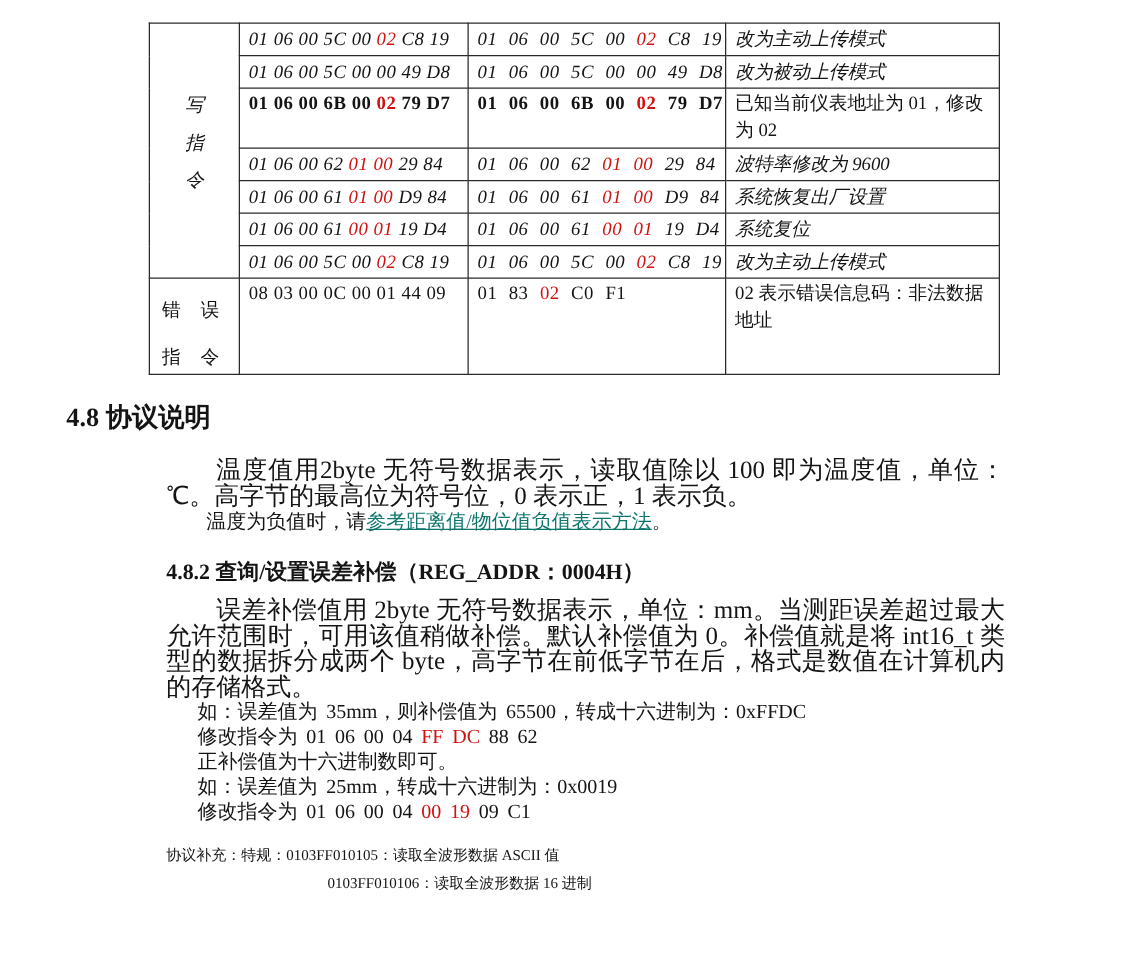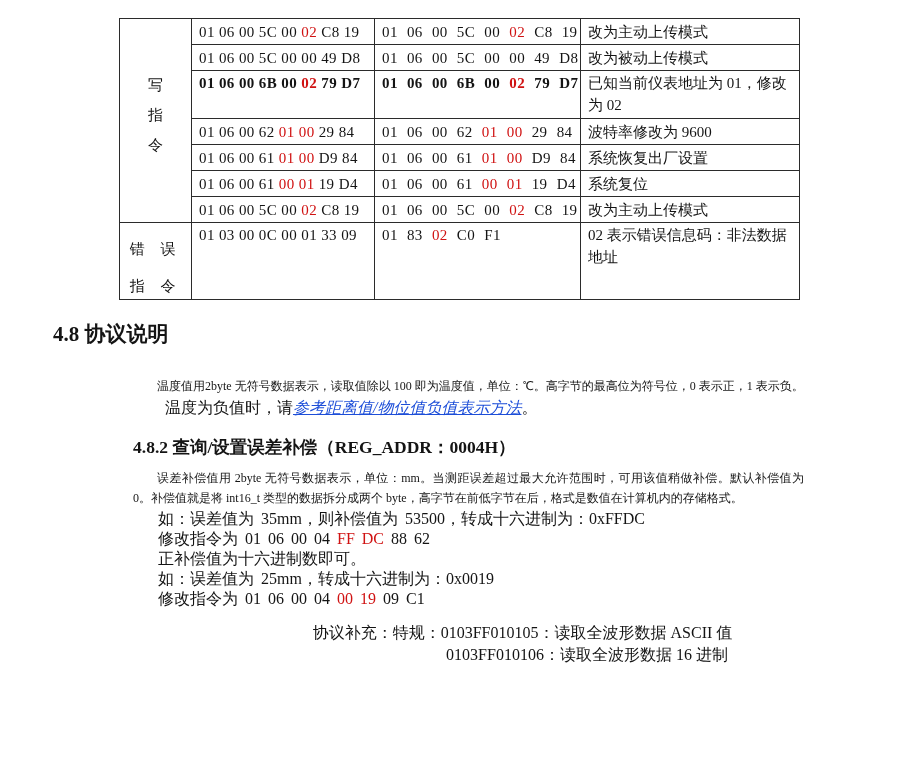--- a/index.html
+++ b/index.html
@@ -22,21 +22,21 @@
   }
   table.cmd td {
     border: 1px solid #2b2b2b;
     padding: 1px 7px;
     vertical-align: middle;
     font-size: 15px;
     line-height: 22px;
   }
   td.hex { font-family: "Liberation Serif", serif; letter-spacing: 0.4px; white-space: nowrap; }
   td.hex.wide { word-spacing: 5px; }
-  tr.single td { height: 26px; }
+  tr.single td { height: 26px; font-style: italic; }
   tr.double td { height: 48px; }
   tr.bold td.hex { font-weight: bold; }
   td.group {
     text-align: center;
     vertical-align: top;
     font-size: 16px;
   }
   .vgroup {
     width: 1.25em;
     margin: 5px auto 16px;
@@ -56,51 +56,49 @@
     line-height: 26px;
   }
   h3.sub {
     margin: 32px 0 0 133px;
     font-size: 17.5px;
     font-weight: bold;
     line-height: 23px;
   }
   h3.sub2 { margin-top: 18px; }
   p.body {
-    margin: 29px 108px 0 133px;
-    font-size: 12px;
+    margin: 19px 108px 0 133px;
+    font-size: 20px;
     line-height: 20.5px;
     text-indent: 2em;
     text-align: justify;
   }
   p.body2 { margin-top: 9px; margin-bottom: 0; }
   .linkline {
     margin: 0 0 0 133px;
     font-size: 16px;
     line-height: 21px;
     text-indent: 2em;
   }
   a.doclink {
-    color: #1d4ed8;
+    color: #0f766e;
     text-decoration: underline;
     cursor: pointer;
-    font-style: italic;
   }
   .codeblock { margin: 0 0 0 158px; }
   .codeline {
     font-size: 16px;
     line-height: 20px;
     word-spacing: 3px;
     white-space: nowrap;
   }
   .supp {
     margin: 13px 0 0 133px;
-    font-size: 16px;
+    font-size: 12px;
     line-height: 22px;
-    text-align: center;
   }
   .supp .indent2 { padding-left: 129px; }
 </style>
 </head>
 <body>
 
 <div class="page">
 
   <table class="cmd">
     <colgroup>
@@ -146,39 +144,39 @@
       <tr class="single">
         <td class="hex"><span>01 06 00 5C 00 </span><span class="r">02</span><span> C8 19</span></td>
         <td class="hex wide"><span>01 06 00 5C 00 </span><span class="r">02</span><span> C8 19</span></td>
         <td class="desc">改为主动上传模式</td>
       </tr>
       <tr class="double">
         <td class="group">
           <div class="g2line">错 误</div>
           <div class="g2line">指 令</div>
         </td>
-        <td class="hex" style="vertical-align:top"><span>01 03 00 0C 00 01 33 09</span><span class="r"></span><span></span></td>
+        <td class="hex" style="vertical-align:top"><span>08 03 00 0C 00 01 44 09</span><span class="r"></span><span></span></td>
         <td class="hex wide" style="vertical-align:top"><span>01 83 </span><span class="r">02</span><span> C0 F1</span></td>
         <td class="desc" style="vertical-align:top">02 表示错误信息码：非法数据地址</td>
       </tr>
     </tbody>
   </table>
 
   <h2 class="s48">4.8 协议说明</h2>
 
   <p class="body">温度值用2byte 无符号数据表示，读取值除以 100 即为温度值，单位：℃。高字节的最高位为符号位，0 表示正，1 表示负。</p>
   <div class="linkline">
     <span>温度为负值时，请</span><a class="doclink">参考距离值/物位值负值表示方法</a><span>。</span>
   </div>
 
   <h3 class="sub sub2">4.8.2 查询/设置误差补偿（REG_ADDR：0004H）</h3>
   <p class="body body2">误差补偿值用 2byte 无符号数据表示，单位：mm。当测距误差超过最大允许范围时，可用该值稍做补偿。默认补偿值为 0。补偿值就是将 int16_t 类型的数据拆分成两个 byte，高字节在前低字节在后，格式是数值在计算机内的存储格式。</p>
 
   <div class="codeblock">
-    <div class="codeline"><span>如：误差值为 35mm，则补偿值为 53500，转成十六进制为：0xFFDC</span><span></span><span class="r"></span><span></span></div>
+    <div class="codeline"><span>如：误差值为 35mm，则补偿值为 65500，转成十六进制为：0xFFDC</span><span></span><span class="r"></span><span></span></div>
     <div class="codeline"><span></span><span>修改指令为 01 06 00 04 </span><span class="r">FF DC</span><span> 88 62</span></div>
     <div class="codeline"><span>正补偿值为十六进制数即可。</span><span></span><span class="r"></span><span></span></div>
     <div class="codeline"><span>如：误差值为 25mm，转成十六进制为：0x0019</span><span></span><span class="r"></span><span></span></div>
     <div class="codeline"><span></span><span>修改指令为 01 06 00 04 </span><span class="r">00 19</span><span> 09 C1</span></div>
   </div>
 
   <div class="supp">
     <div>
       <span>协议补充：特规：</span><span>0103FF010105：读取全波形数据 ASCII 值</span>
     </div>

